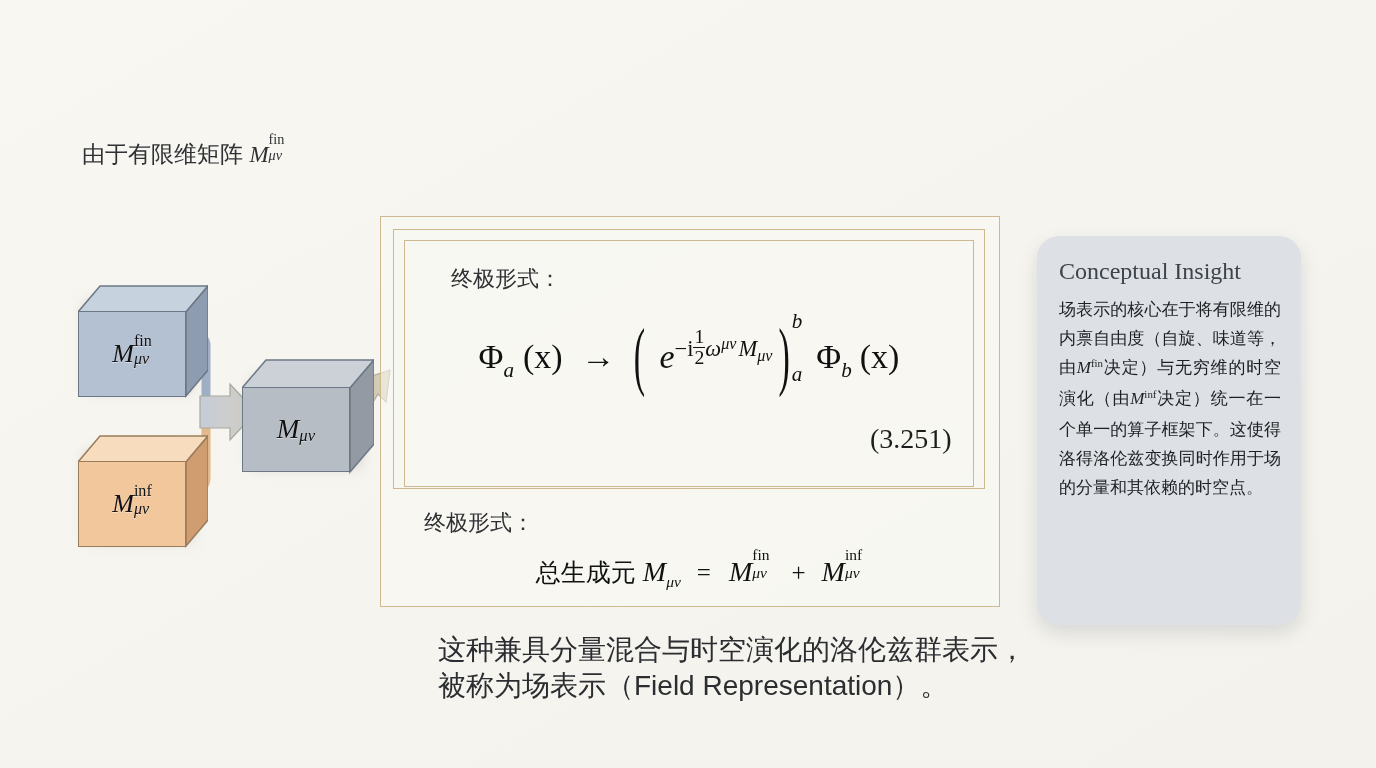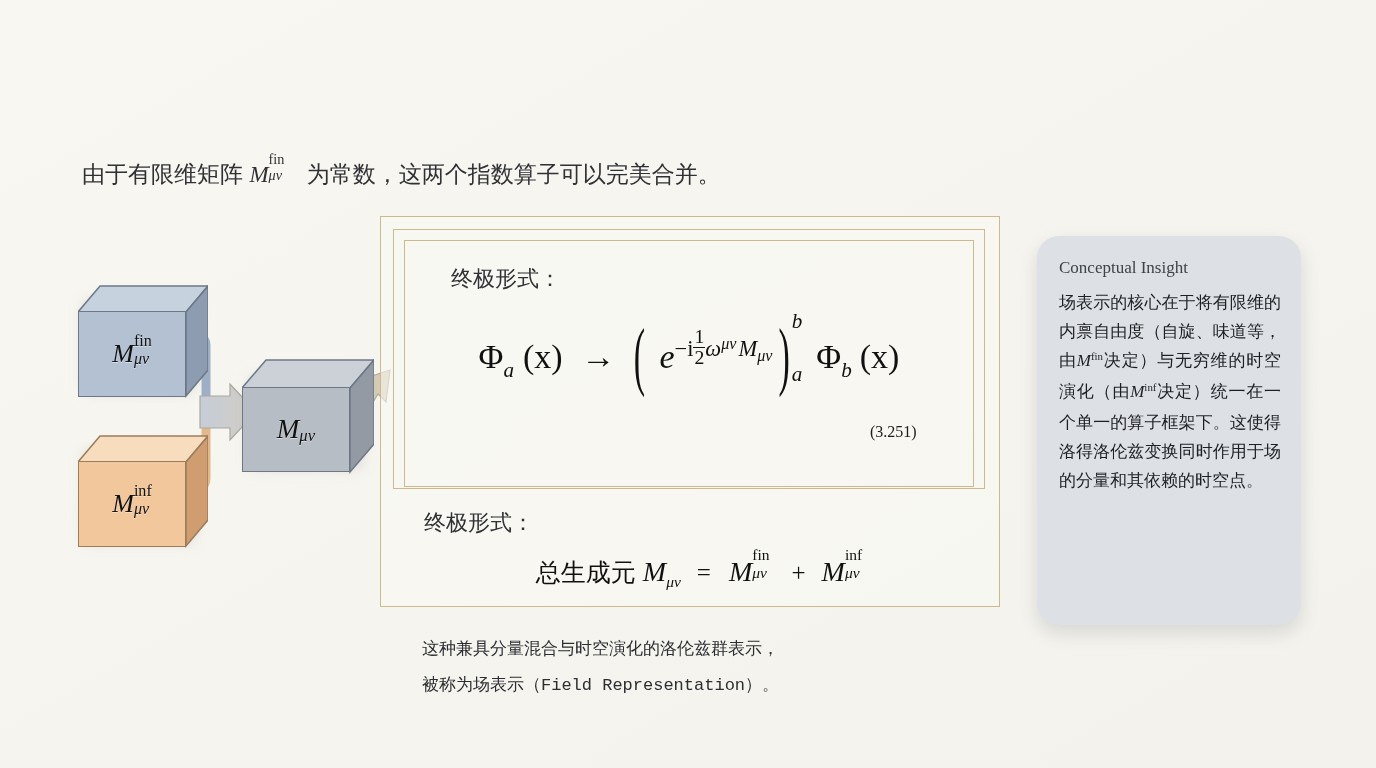--- a/index.html
+++ b/index.html
@@ -29,21 +29,21 @@
     font-family: "Liberation Serif", serif;
     font-size: 40px;
     line-height: 50px;
     letter-spacing: 0.5px;
     color: #33383c;
     white-space: nowrap;
   }
   .page-subtitle {
     position: absolute;
     left: 82px;
-    top: 156px;
+    top: 136px;
     font-size: 23px;
     line-height: 34px;
     color: #2f3134;
     white-space: nowrap;
   }
 
   
   .mi {
     font-family: "Liberation Serif", serif;
     font-style: italic;
@@ -167,21 +167,21 @@
     font-family: "Liberation Serif", serif;
     font-size: 34px;
     color: #111;
     white-space: nowrap;
   }
   .eq-number {
     position: absolute;
     right: 26px;
     top: 423px;
     font-family: "Liberation Serif", serif;
-    font-size: 16px;
+    font-size: 28px;
     color: #1d1d1d;
   }
   .core-formula {
     position: absolute;
     left: 404px;
     top: 552px;
     width: 590px;
     text-align: center;
     font-size: 25px;
     color: #111;
@@ -195,44 +195,43 @@
     font-style: normal;
     transform: scale(1, 2.25);
     transform-origin: center;
     font-size: 34px;
     position: relative;
     top: -1px;
   }
 
   .caption {
     position: absolute;
-    left: 422px;
+    left: 438px;
     top: 632px;
-    font-size: 17px;
+    font-size: 28px;
     line-height: 36px;
     color: #2b2d30;
-    font-family: Liberation Mono, monospace;
   }
 
   
   .insight {
     position: absolute;
     left: 1037px;
     top: 236px;
     width: 264px;
     height: 389px;
     background: #dde0e4;
     border-radius: 22px;
     box-shadow: 0 8px 18px rgba(90,95,105,0.18);
     box-sizing: border-box;
     padding: 22px 20px 16px 22px;
   }
   .insight-title {
     font-family: "Liberation Serif", serif;
-    font-size: 17px;
+    font-size: 24px;
     color: #3d434a;
     margin-bottom: 10px;
     white-space: nowrap;
   }
   .insight-body {
     font-size: 17px;
     line-height: 29px;
     color: #1d1f22;
     text-align: justify;
   }
@@ -243,21 +242,21 @@
     top: 270px;
   }
 </style>
 </head>
 <body>
 
 <div class="slide">
 
 
   <div class="page-subtitle">
-    <span>由于有限维矩阵 </span><span class="mi">M</span><span class="stack"><span class="sup">fin</span><span class="sub">μν</span></span><span style="margin-left:16px"> 为常数，这两个指数算子可以完美合并。</span>
+    <span>由于有限维矩阵 </span><span class="mi">M</span><span class="stack"><span class="sup">fin</span><span class="sub">μν</span></span>
   </div>
 
   <svg class="arrow-svg" width="340" height="300">
     <defs>
       <linearGradient id="gmerge" x1="0" y1="0" x2="1" y2="0">
         <stop offset="0%" stop-color="#c6cdd8"></stop>
         <stop offset="100%" stop-color="#d2cdc2"></stop>
       </linearGradient>
       <linearGradient id="gout" x1="0" y1="0" x2="1" y2="0">
         <stop offset="0%" stop-color="#cfc8b6"></stop>

